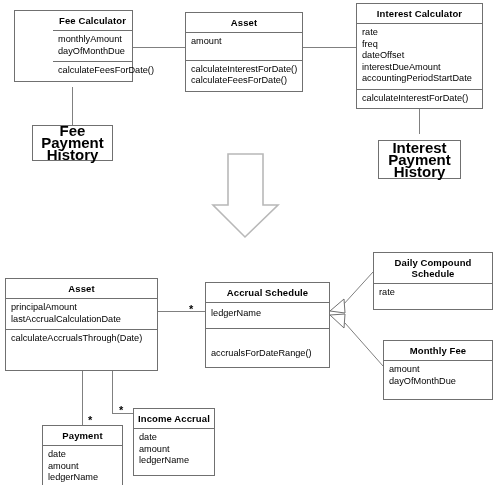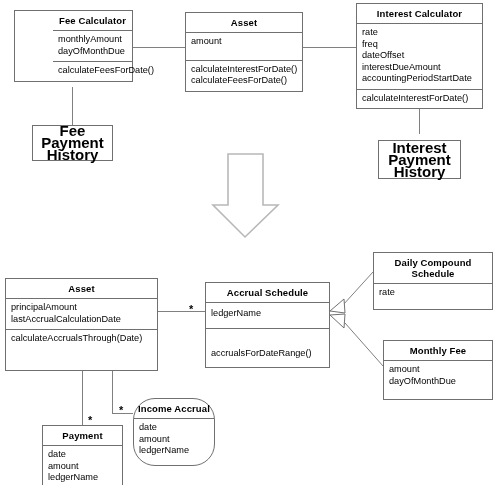--- a/index.html
+++ b/index.html
@@ -206,21 +206,21 @@
   </div>
 
   <div class="uml-class" style="left:383px; top:340px; width:110px;">
     <div class="uml-name">Monthly Fee</div>
     <div class="uml-compartment uml-divider" style="padding-bottom:12px;">
       <div>amount</div>
       <div>dayOfMonthDue</div>
     </div>
   </div>
 
-  <div class="uml-class" style="left:133px; top:398px; width:82px;border-radius:22px;">
+  <div class="uml-class" style="left:133px; top:408px; width:82px;">
     <div class="uml-name">Income Accrual</div>
     <div class="uml-compartment uml-divider" style="padding-bottom:8px;">
       <div>date</div>
       <div>amount</div>
       <div>ledgerName</div>
     </div>
   </div>
 
   <div class="uml-class" style="left:42px; top:425px; width:81px;">
     <div class="uml-name">Payment</div>

